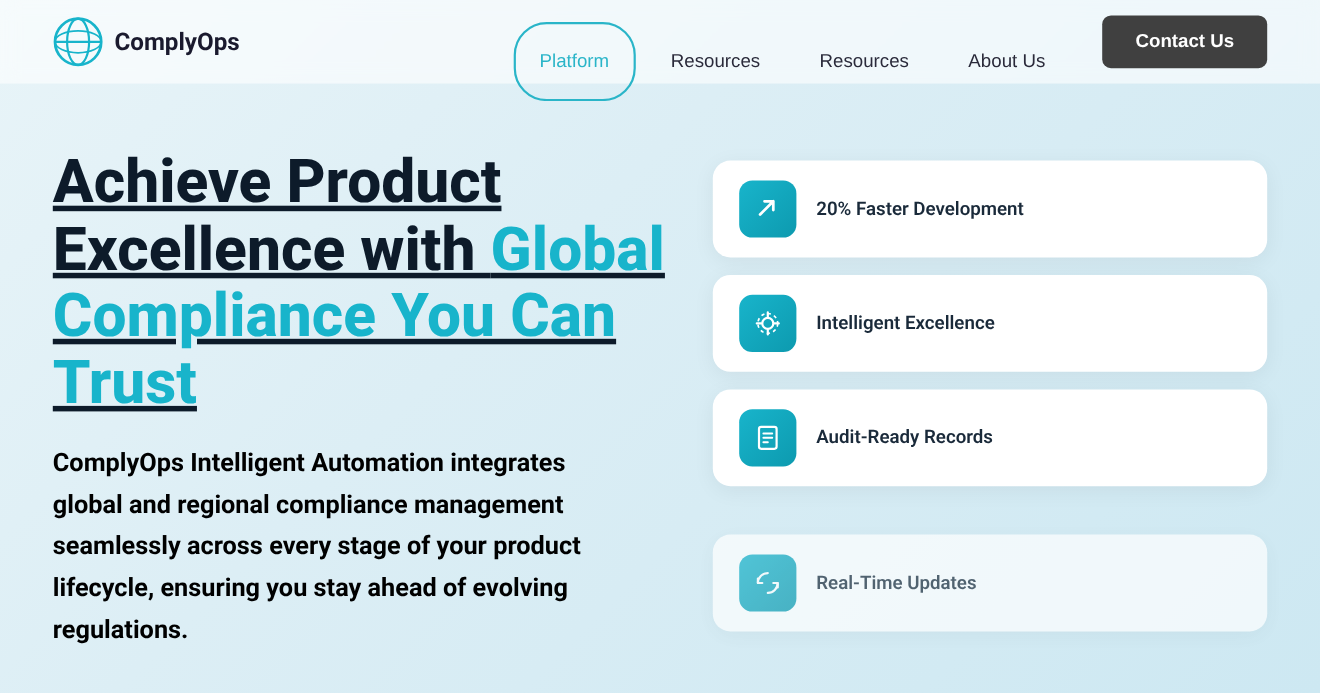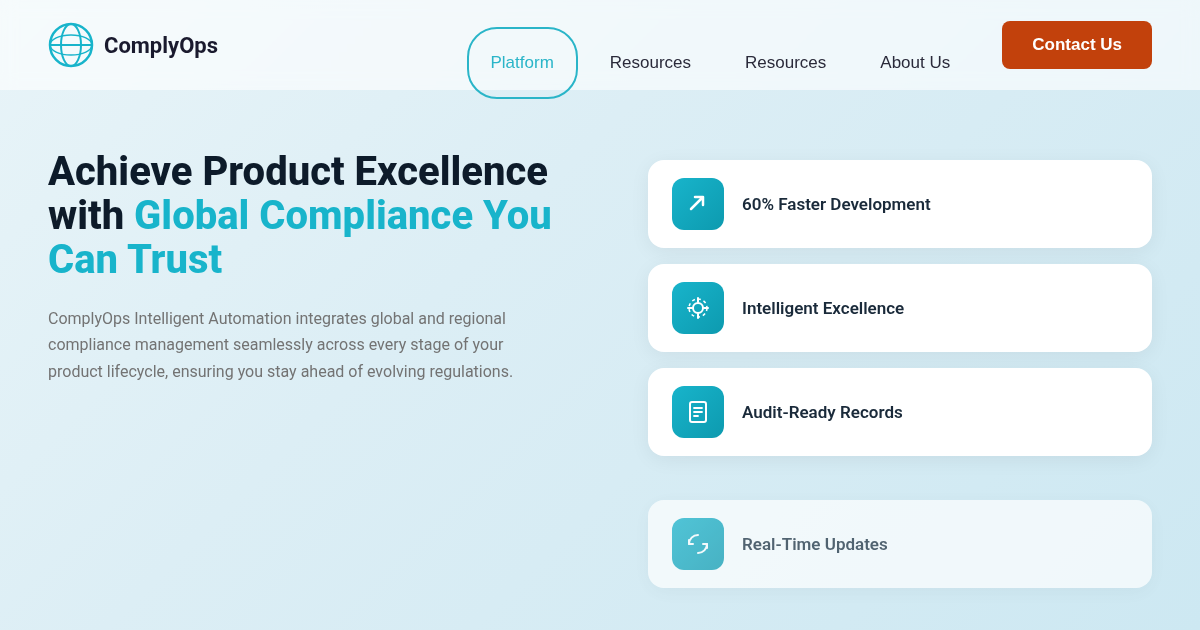--- a/index.html
+++ b/index.html
@@ -15,21 +15,21 @@
       font-family: -apple-system, BlinkMacSystemFont, 'Segoe UI', Roboto, sans-serif;
       background: linear-gradient(135deg, #e8f4f8 0%, #dceef5 40%, #cde8f2 100%);
     }
 
     
     nav {
       display: flex;
       align-items: center;
       justify-content: space-between;
       padding: 0 48px;
-      height: 90px;
+      height: 76px;
       background: rgba(255,255,255,0.6);
       backdrop-filter: blur(8px);
     }
 
     .logo-wrap {
       display: flex;
       align-items: center;
       gap: 10px;
     }
 
@@ -66,57 +66,59 @@
       border: 2px solid #2ab5c8;
       color: #2ab5c8;
       background: transparent;
     }
 
     .nav-btn-contact {
       padding: 14px 30px;
       font-size: 17px;
       font-weight: 600;
       color: #fff;
-      background: #c2410c;
+      background: #404040;
       border: none;
       border-radius: 8px;
       cursor: pointer;
       margin-left: 20px;
     }
 
     
     .hero {
       display: flex;
       align-items: flex-start;
       padding: 60px 48px 0 48px;
       gap: 40px;
     }
 
     .hero-left {
       flex: 0 0 560px;
       max-width: 560px;
     }
 
     .hero-title {
-      font-size: 40px;
+      font-size: 55px;
       font-weight: 800;
       color: #0d1b2a;
       line-height: 1.1;
       margin-bottom: 24px;
+      text-decoration: underline;
     }
 
     .hero-title .highlight {
       color: #18b4cb;
     }
 
     .hero-desc {
-      font-size: 16px;
-      color: #737373;
+      font-size: 23px;
+      color: #000000;
       line-height: 1.65;
       max-width: 480px;
+      font-weight: bold;
     }
 
     
     .hero-right {
       flex: 1;
       display: flex;
       flex-direction: column;
       gap: 16px;
       padding-top: 10px;
     }
@@ -193,21 +195,21 @@
   </div>
 
   <div class="hero-right">
 
     <div class="feature-card">
       <div class="card-icon">
         <svg width="26" height="26" viewBox="0 0 26 26" fill="none">
           <path d="M6 18 L18 6 M10 6 H18 V14" stroke="white" stroke-width="2.5" stroke-linecap="round" stroke-linejoin="round"></path>
         </svg>
       </div>
-      <span class="card-label">60% Faster Development</span>
+      <span class="card-label">20% Faster Development</span>
     </div>
 
     <div class="feature-card">
       <div class="card-icon">
         <svg width="26" height="26" viewBox="0 0 26 26" fill="none">
           <circle cx="13" cy="13" r="5" stroke="white" stroke-width="2"></circle>
           <path d="M13 3 L13 7 M13 19 L13 23 M3 13 L7 13 M19 13 L23 13" stroke="white" stroke-width="2" stroke-linecap="round"></path>
           <circle cx="13" cy="13" r="9" stroke="white" stroke-width="1.5" stroke-dasharray="3 3"></circle>
         </svg>
       </div>

